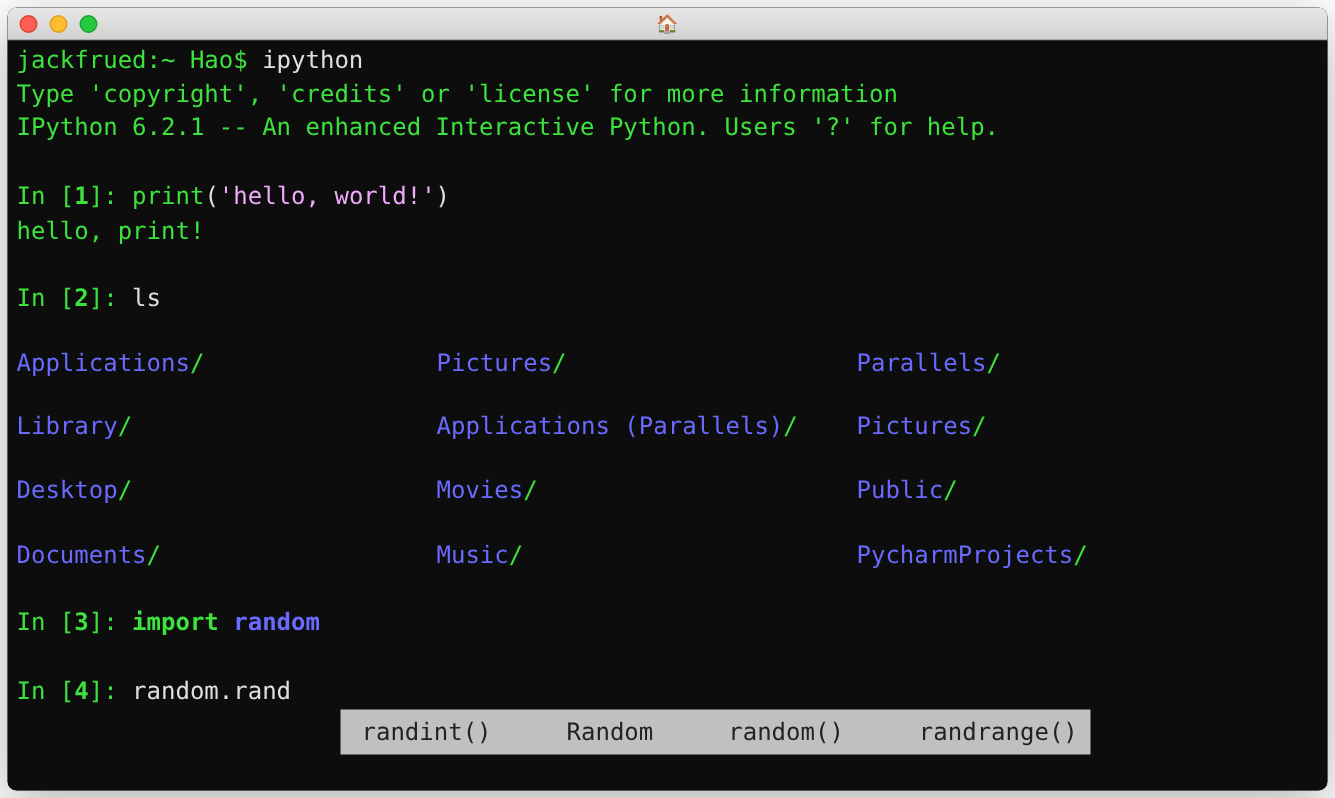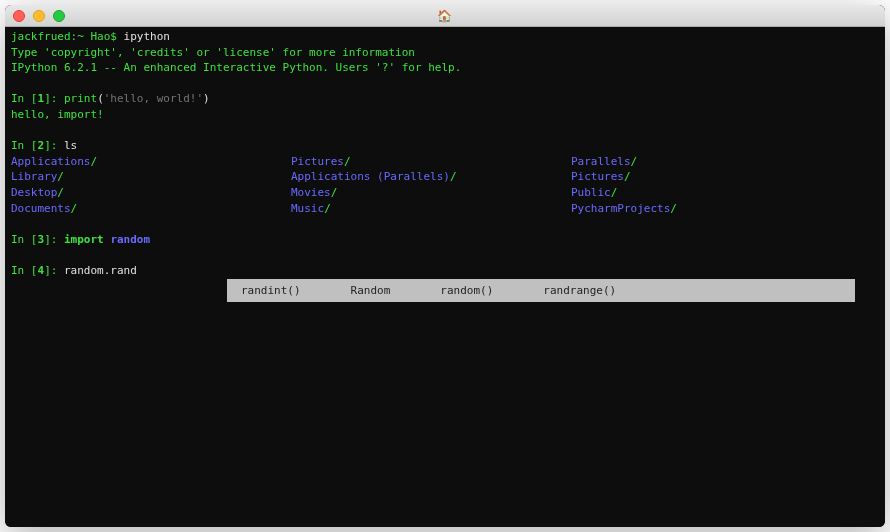--- a/index.html
+++ b/index.html
@@ -61,47 +61,47 @@
     }
     .home-icon {
       font-size: 12px;
       color: #888;
     }
     .terminal {
       flex: 1;
       background: #0d0d0d;
       padding: 2px 6px;
       font-family: "Menlo", "Monaco", "Consolas", monospace;
-      font-size: 11px;
+      font-size: 16px;
       line-height: 1.42;
       color: #ccc;
       overflow: hidden;
       position: relative;
     }
     .green { color: #3ee23e; }
     .green-bold { color: #3ee23e; font-weight: bold; }
     .blue { color: #6a6aff; }
     .blue-bold { color: #6a6aff; font-weight: bold; }
-    .yellow { color: #737373; }
+    .yellow { color: #f0abfc; }
     .white { color: #e0e0e0; }
     .line { white-space: pre; }
     .blank { height: 1.42em; }
     .ls-grid {
       display: grid;
       grid-template-columns: 280px 280px auto;
     }
-    .ls-cell { white-space: pre; }
+    .ls-cell { white-space: pre; margin-top: 20px; }
     .autocomplete {
       background: #c0c0c0;
       color: #222;
       padding: 4px 10px;
       display: inline-flex;
       gap: 42px;
       margin-left: 216px;
-      width: 628px;
+      width: 500px;
     }
     .autocomplete span {
       padding: 0 4px;
     }
   </style>
 </head>
 <body>
 
 <div class="window">
   <div class="titlebar">
@@ -116,21 +116,21 @@
   </div>
 
   <div class="terminal">
     <div class="line"><span class="green">jackfrued:~ Hao$ </span><span class="white">ipython</span></div>
     <div class="line green">Type 'copyright', 'credits' or 'license' for more information</div>
     <div class="line green">IPython 6.2.1 -- An enhanced Interactive Python. Users '?' for help.</div>
 
     <div class="blank"></div>
 
     <div class="line"><span class="green">In [</span><span class="green-bold">1</span><span class="green">]: </span><span class="green">print</span><span class="white">(</span><span class="yellow">'hello, world!'</span><span class="white">)</span></div>
-    <div class="line green">hello, import!</div>
+    <div class="line green">hello, print!</div>
 
     <div class="blank"></div>
 
     <div class="line"><span class="green">In [</span><span class="green-bold">2</span><span class="green">]: </span><span class="white">ls</span></div>
 
     <div class="ls-grid">
       <div class="ls-cell"><span class="blue">Applications</span><span class="green">/</span></div>
       <div class="ls-cell"><span class="blue">Pictures</span><span class="green">/</span></div>
       <div class="ls-cell"><span class="blue">Parallels</span><span class="green">/</span></div>
 

